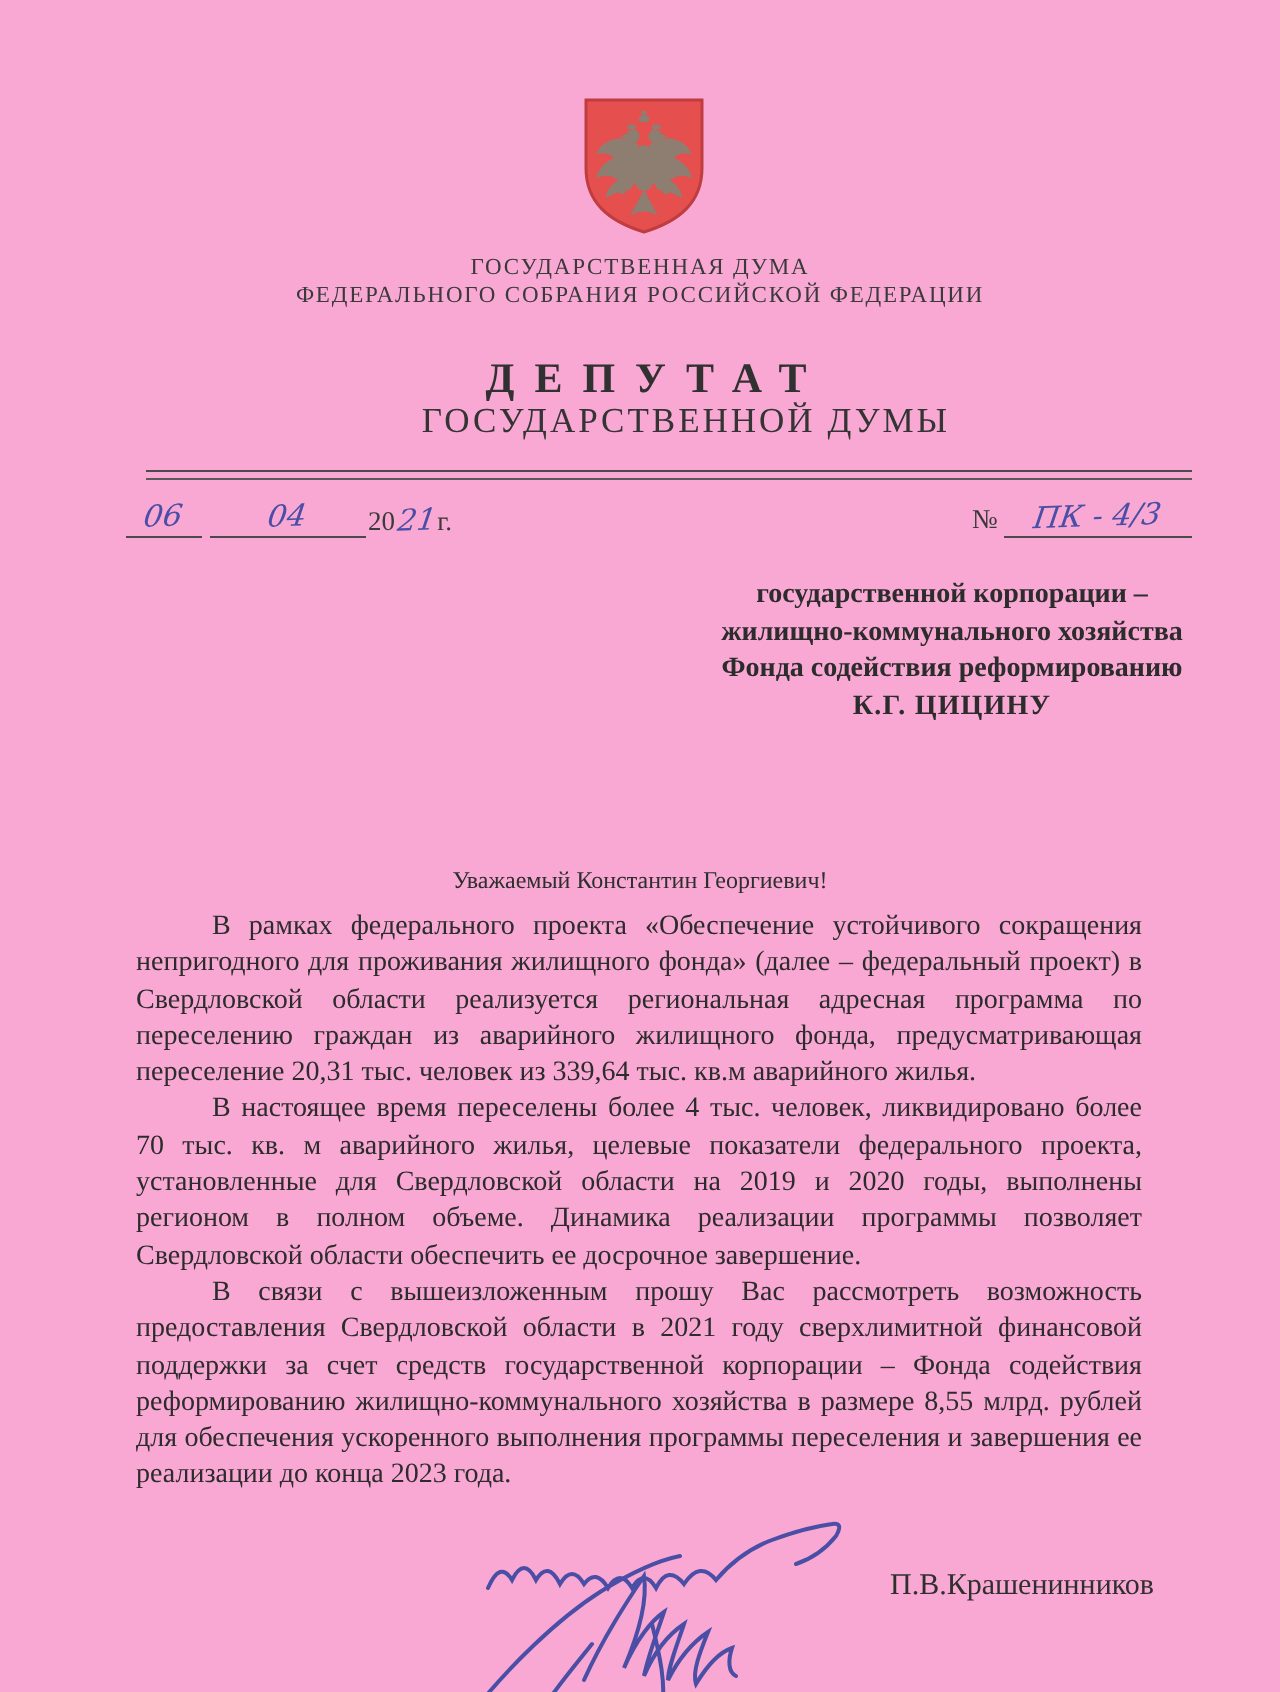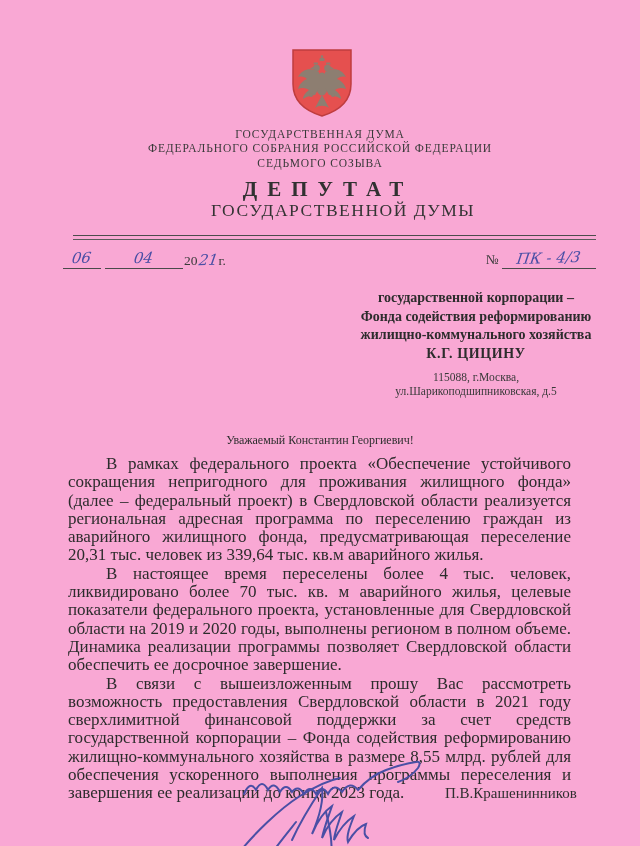--- a/index.html
+++ b/index.html
@@ -32,21 +32,21 @@
   .num-label{position:absolute;left:486px;top:252px;font-size:13.5px;color:#3a3a3a;}
   .slot-num{left:502px;width:94px;font-size:15px;}
   
   .addressee{position:absolute;left:330px;top:289px;width:292px;text-align:center;
     font-weight:bold;font-size:14px;line-height:18.5px;color:#2c2c2c;}
   .addressee .name-line{letter-spacing:0.6px;}
   .addr-small{margin-top:7px;font-weight:normal;font-size:11.5px;line-height:14px;color:#3a3a3a;}
   
   .salutation{position:absolute;left:0;top:433px;width:640px;text-align:center;font-size:12px;}
   .body-text{position:absolute;left:68px;top:455px;width:503px;}
-  .body-text p{margin:0;text-indent:38px;font-size:17px;line-height:18.3px;
+  .body-text p{margin:0;text-indent:38px;font-size:14px;line-height:18.3px;
     text-align:justify;color:#2c2c2c;}
   
   .scrawl{position:absolute;left:230px;top:758px;width:248px;height:88px;}
   .sig-name{position:absolute;left:445px;top:785px;font-size:15px;color:#2f2f2f;font-family:Liberation Serif, serif;}
 </style>
 </head>
 <body>
 
 <div class="page">
 
@@ -68,21 +68,20 @@
         <path d="M33,49 L26,62 C30,59 36,59 40,62 Z"></path>
         <circle cx="22" cy="49" r="2"></circle>
         <circle cx="44" cy="49" r="2"></circle>
       </g>
     </svg>
   </div>
 
   <div class="org-lines">
     <div>ГОСУДАРСТВЕННАЯ ДУМА</div>
     <div>ФЕДЕРАЛЬНОГО СОБРАНИЯ РОССИЙСКОЙ ФЕДЕРАЦИИ</div>
-    <div>СЕДЬМОГО СОЗЫВА</div>
   </div>
   <div class="title-1">ДЕПУТАТ</div>
   <div class="title-2">ГОСУДАРСТВЕННОЙ ДУМЫ</div>
 
   <div class="rule"></div>
 
   <div class="slot slot-day">
     <span class="hand">06</span>
   </div>
   <div class="slot slot-month">
@@ -91,27 +90,23 @@
   <div class="year-group">
     <span>20</span><span class="hand">21</span><span>г.</span>
   </div>
   <div class="num-label">№</div>
   <div class="slot slot-num">
     <span class="hand">ПК - 4/3</span>
   </div>
 
   <div class="addressee">
     <div>государственной корпорации –</div>
+    <div>жилищно-коммунального хозяйства</div>
     <div>Фонда содействия реформированию</div>
-    <div>жилищно-коммунального хозяйства</div>
     <div class="name-line">К.Г. ЦИЦИНУ</div>
-    <div class="addr-small">
-      <div>115088, г.Москва,</div>
-      <div>ул.Шарикоподшипниковская, д.5</div>
-    </div>
   </div>
 
   <div class="salutation">Уважаемый Константин Георгиевич!</div>
   <div class="body-text">
     <p>В рамках федерального проекта «Обеспечение устойчивого сокращения непригодного для проживания жилищного фонда» (далее – федеральный проект) в Свердловской области реализуется региональная адресная программа по переселению граждан из аварийного жилищного фонда, предусматривающая переселение 20,31 тыс. человек из 339,64 тыс. кв.м аварийного жилья.</p>
     <p>В настоящее время переселены более 4 тыс. человек, ликвидировано более 70 тыс. кв. м аварийного жилья, целевые показатели федерального проекта, установленные для Свердловской области на 2019 и 2020 годы, выполнены регионом в полном объеме. Динамика реализации программы позволяет Свердловской области обеспечить ее досрочное завершение.</p>
     <p>В связи с вышеизложенным прошу Вас рассмотреть возможность предоставления Свердловской области в 2021 году сверхлимитной финансовой поддержки за счет средств государственной корпорации – Фонда содействия реформированию жилищно-коммунального хозяйства в размере 8,55 млрд. рублей для обеспечения ускоренного выполнения программы переселения и завершения ее реализации до конца 2023 года.</p>
   </div>
 
   <div class="scrawl" title="С уважением">

